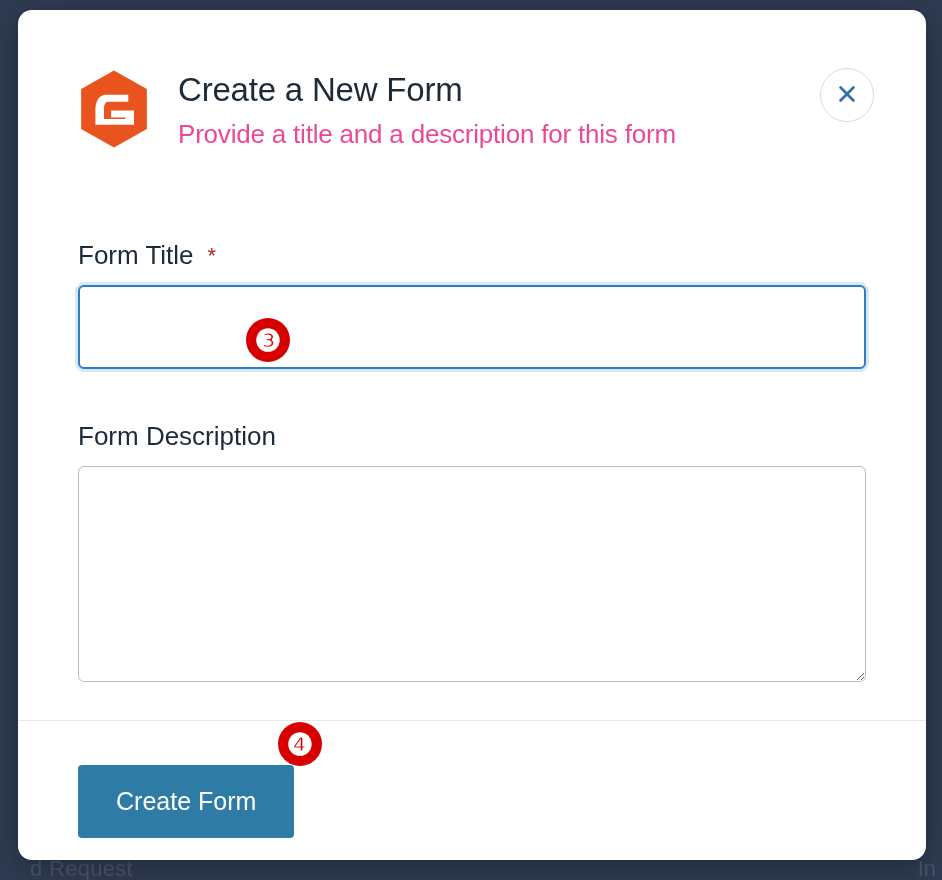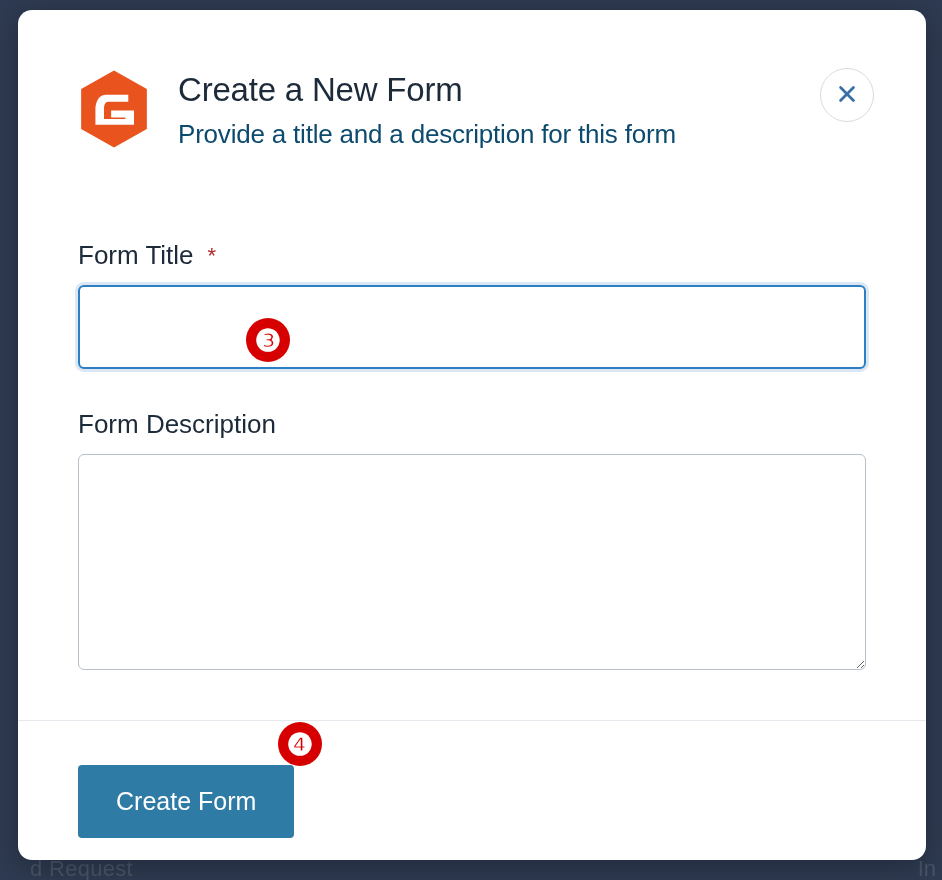--- a/index.html
+++ b/index.html
@@ -43,21 +43,21 @@
     }
     .modal-title {
       font-size: 33px;
       font-weight: 500;
       color: #1d2a3a;
       letter-spacing: -0.2px;
     }
     .modal-subtitle {
       font-size: 26px;
       font-weight: 400;
-      color: #0c4a6e;
+      color: #ec4899;
       margin-top: 10px;
       letter-spacing: -0.2px;
     }
     .close-btn {
       position: absolute;
       top: 58px;
       right: 52px;
       width: 54px;
       height: 54px;
       border-radius: 50%;
@@ -101,21 +101,21 @@
       border: 1px solid #b7bfc9;
       border-radius: 6px;
       font-size: 22px;
       padding: 18px 22px;
       outline: none;
       resize: both;
       color: #1d2a3a;
       font-family: inherit;
     }
     .field-group { position: relative; }
-    .field-group + .field-group { margin-top: 40px; }
+    .field-group + .field-group { margin-top: 52px; }
     .modal-footer {
       border-top: 1px solid #e6e9ee;
       padding: 44px 60px 22px 60px;
       position: relative;
     }
     .create-btn {
       background: #2e7ba5;
       color: #fff;
       border: none;
       border-radius: 4px;

